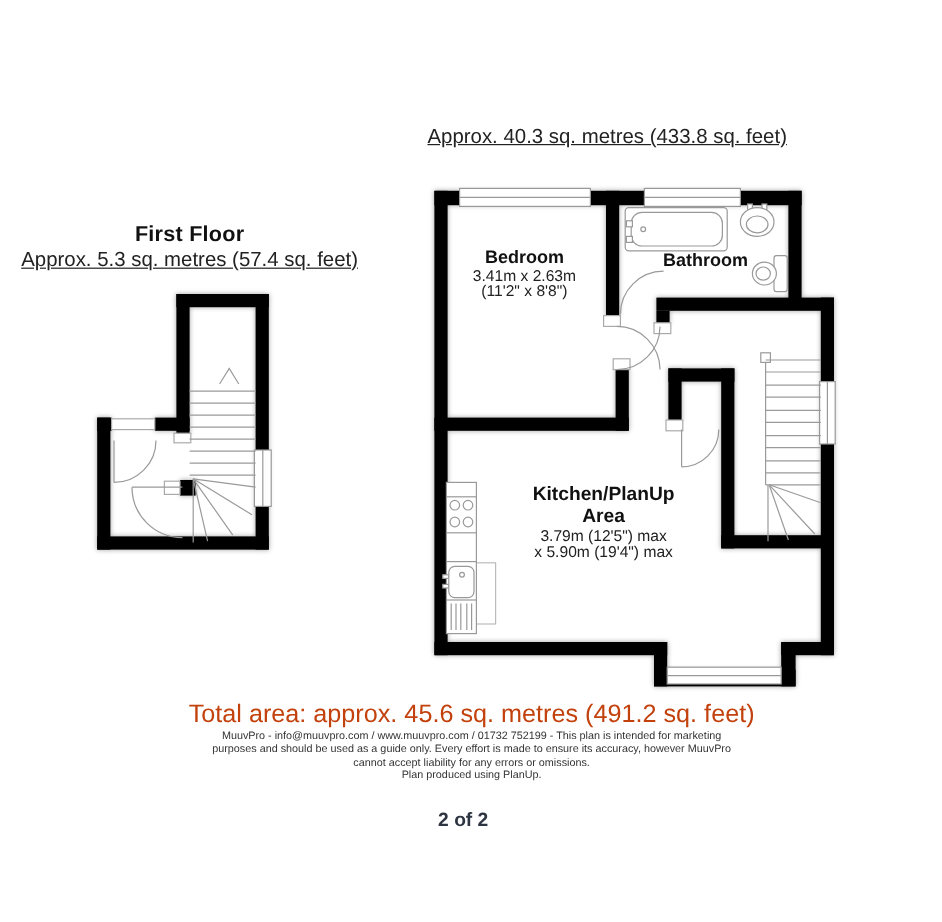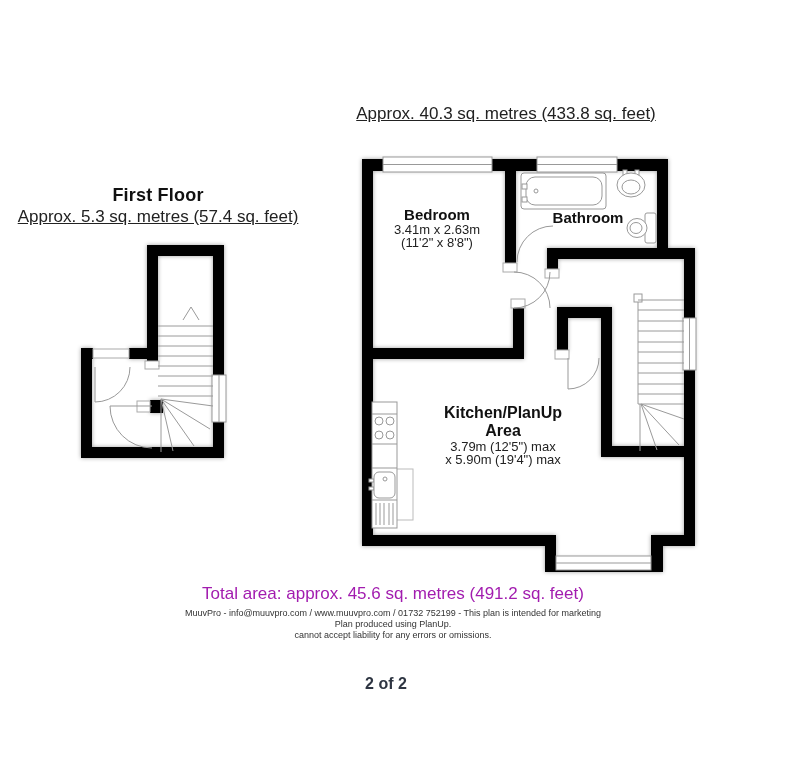--- a/index.html
+++ b/index.html
@@ -8,21 +8,21 @@
     font-family:"Liberation Sans","DejaVu Sans",sans-serif;color:#1a1a1a;
     overflow:hidden;
   }
   #plan-svg{position:absolute;left:0;top:0;}
   .abs{position:absolute;transform:translateX(-50%);text-align:center;white-space:nowrap;}
   .floor-title{font-size:18px;font-weight:bold;color:#111;letter-spacing:.2px;}
   .floor-sub{font-size:17px;color:#222;margin-top:1px;text-decoration:underline;}
   .room-name{font-size:15px;font-weight:bold;color:#111;}
   .room-name-lg{font-size:16px;font-weight:bold;color:#111;line-height:18px;}
   .room-dims{font-size:13px;color:#222;line-height:13px;}
-  .total-line{font-size:17px;color:#a21caf;}
+  .total-line{font-size:21px;color:#c2410c;}
   .footer-line{font-size:9px;color:#333;line-height:10.8px;}
   .page-ind{font-size:16px;font-weight:bold;color:#2e3542;}
 </style>
 </head>
 <body>
 
 <svg id="plan-svg" width="785" height="768" viewBox="0 0 785 768">
   <defs>
     <filter id="wallshadow" x="-20%" y="-20%" width="140%" height="140%">
       <feDropShadow dx="0" dy="0" stdDeviation="2.2" flood-color="#000000" flood-opacity="0.38"></feDropShadow>
@@ -229,17 +229,18 @@
   <div class="room-name-lg">Kitchen/PlanUp</div>
   <div class="room-name-lg">Area</div>
   <div class="room-dims">3.79m (12'5") max</div>
   <div class="room-dims">x 5.90m (19'4") max</div>
 </div>
 
 <div class="abs total-line" style="left:393px;top:584px;">Total area: approx. 45.6 sq. metres (491.2 sq. feet)</div>
 
 <div class="abs" style="left:393px;top:608px;">
   <div class="footer-line">MuuvPro - info@muuvpro.com / www.muuvpro.com / 01732 752199 - This plan is intended for marketing</div>
+  <div class="footer-line">purposes and should be used as a guide only. Every effort is made to ensure its accuracy, however MuuvPro</div>
+  <div class="footer-line">cannot accept liability for any errors or omissions.</div>
   <div class="footer-line">Plan produced using PlanUp.</div>
-  <div class="footer-line">cannot accept liability for any errors or omissions.</div>
 </div>
 
 <div class="abs page-ind" style="left:386px;top:675px;">2 of 2</div>
 
 </body></html>

